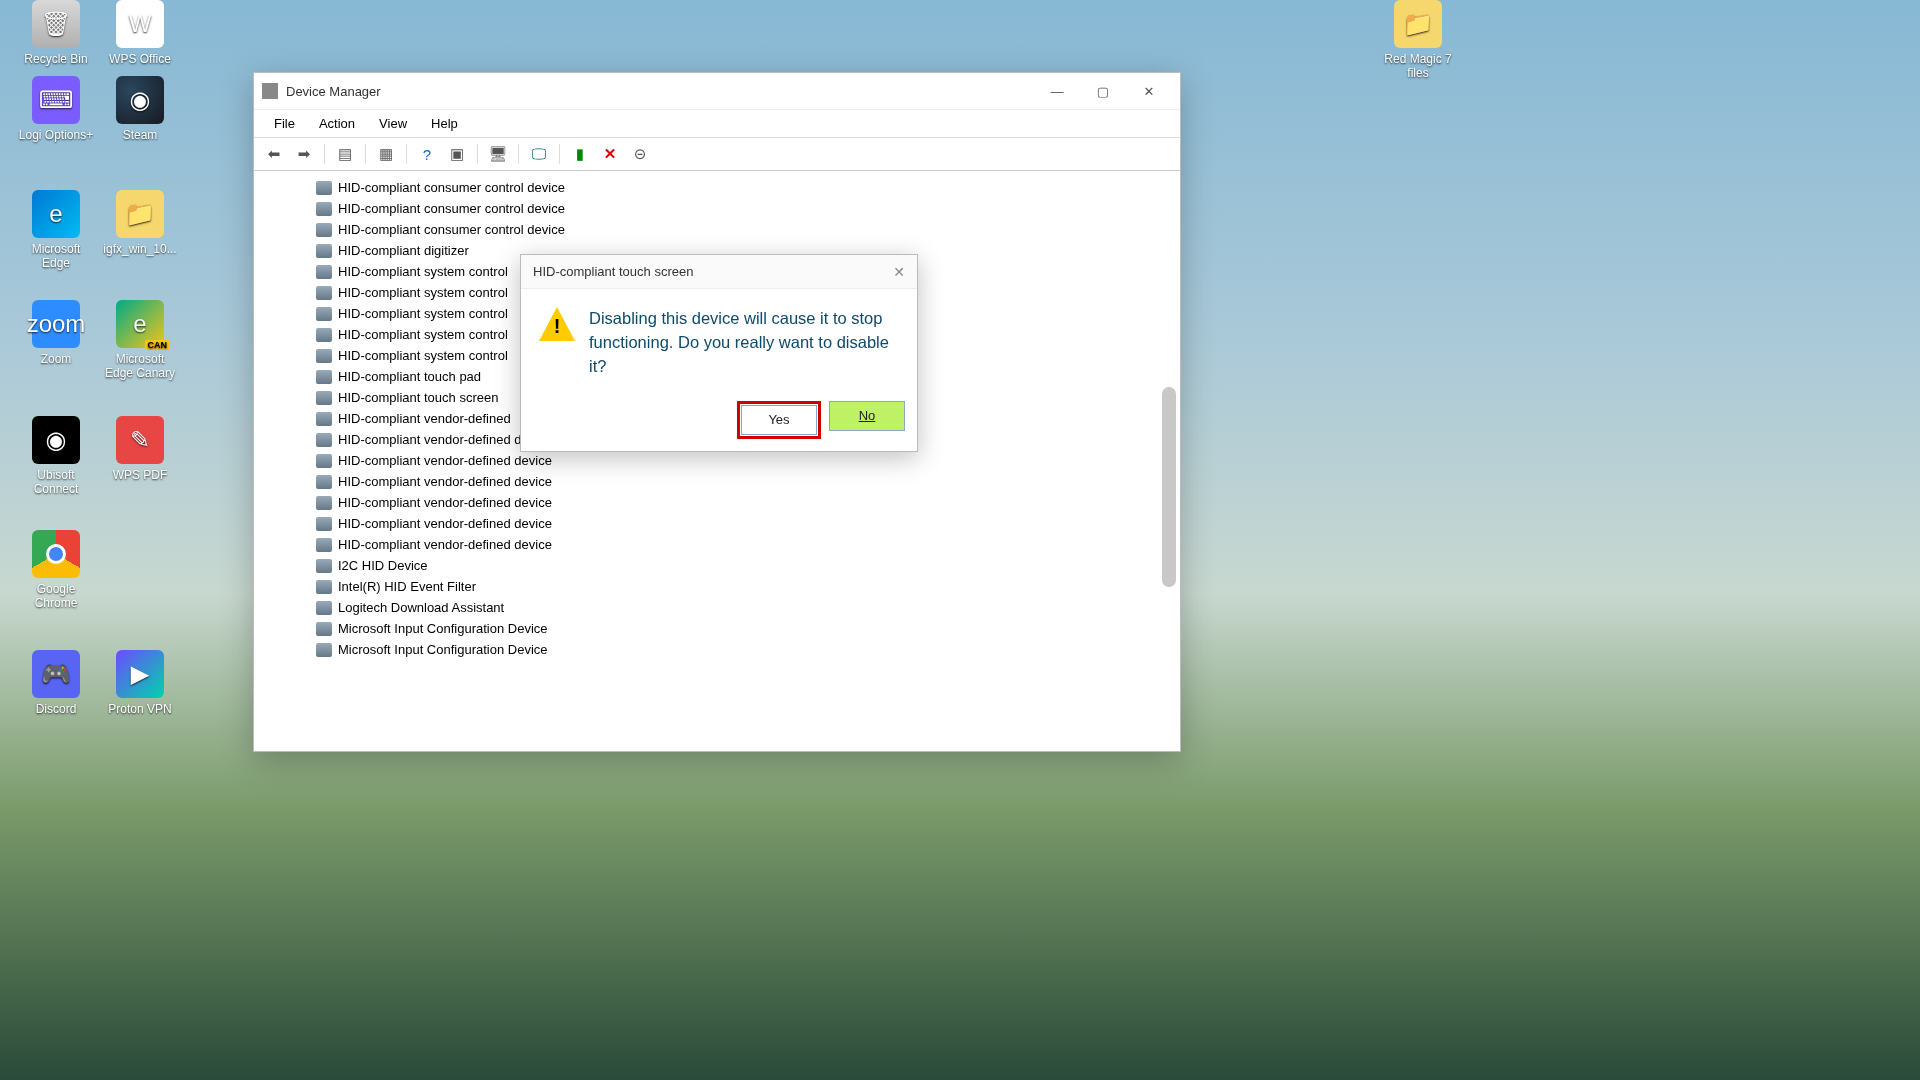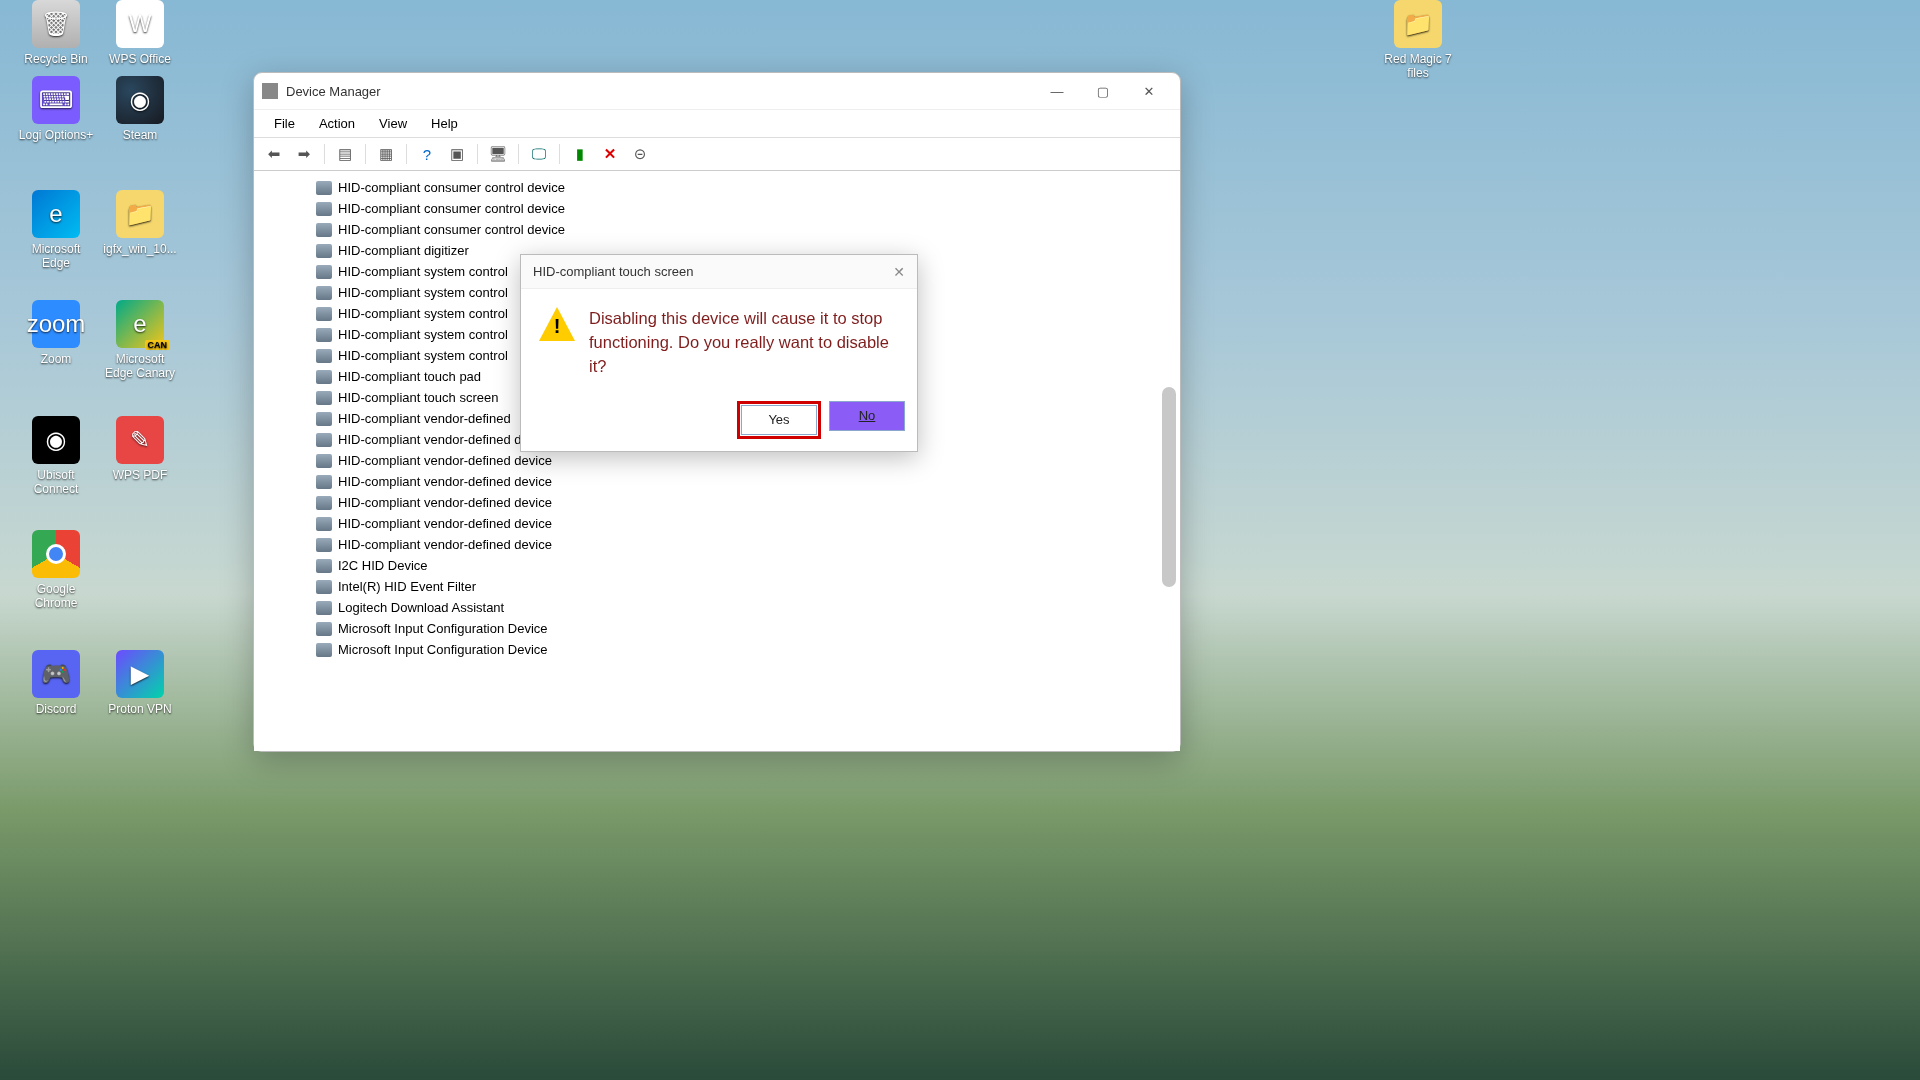--- a/index.html
+++ b/index.html
@@ -25,21 +25,21 @@
 .ico-wpspdf { background: #e84545; }
 .ico-chrome { background: conic-gradient(#ea4335 0 120deg,#fbbc05 120deg 240deg,#34a853 240deg); border-radius: 50%; position: relative; }
 .ico-chrome::after { content: ""; position: absolute; inset: 14px; background: #4285f4; border: 3px solid #fff; border-radius: 50%; }
 .ico-discord { background: #5865f2; border-radius: 50%; }
 .ico-proton { background: linear-gradient(135deg,#6d4aff,#00d4aa); }
 .ico-folder { background: #f5d76e; }
 
 
 .window {
   position: absolute; left: 253px; top: 72px; width: 928px; height: 680px;
-  background: #fff; border: 1px solid #bbb; border-radius: 9px; box-shadow: 0 8px 32px rgba(0,0,0,.25);
+  background: #fff; border: 1px solid #bbb; border-radius: 0; box-shadow: 0 8px 32px rgba(0,0,0,.25);
   display: flex; flex-direction: column;
 }
 .titlebar { height: 36px; display: flex; align-items: center; padding: 0 8px; }
 .titlebar .appico { width: 16px; height: 16px; margin-right: 8px; background: #888; display: inline-block; }
 .titlebar .title { font-size: 13px; color: #333; }
 .titlebar .spacer { flex: 1; }
 .winbtn { width: 46px; height: 32px; display: flex; align-items: center; justify-content: center; color: #555; font-size: 13px; }
 .menubar { height: 28px; display: flex; align-items: center; padding: 0 8px; font-size: 13px; gap: 0; border-top: 1px solid #eee; }
 .menubar .menuitem { padding: 3px 12px; cursor: pointer; }
 .toolbar { height: 34px; display: flex; align-items: center; padding: 0 6px; gap: 2px; border-top: 1px solid #ddd; border-bottom: 1px solid #ccc; }
@@ -55,24 +55,24 @@
   position: absolute; left: 520px; top: 254px; width: 398px; background: #fff;
   border: 1px solid #bbb; box-shadow: 0 6px 24px rgba(0,0,0,.25);
 }
 .dlg-title { height: 34px; display: flex; align-items: center; padding: 0 12px; font-size: 13px; color: #333; background: #fafafa; border-bottom: 1px solid #eee; }
 .dlg-title .spacer { flex: 1; }
 .dlg-close { color: #888; font-size: 14px; }
 .dlg-body { display: flex; padding: 18px 18px 22px 18px; gap: 14px; }
 .warn-ico { width: 36px; height: 34px; flex-shrink: 0; position: relative; }
 .warn-ico::before { content: ""; position: absolute; inset: 0; background: #ffcc00; clip-path: polygon(50% 0, 100% 100%, 0 100%); }
 .warn-ico::after { content: "!"; position: absolute; inset: 0; display: flex; align-items: center; justify-content: center; font-weight: bold; font-size: 20px; color: #000; padding-top: 4px; }
-.dlg-msg { color: #7f1d1d; font-size: 16.5px; line-height: 1.45; }
+.dlg-msg { color: #0c4a6e; font-size: 16.5px; line-height: 1.45; }
 .dlg-btns { display: flex; justify-content: flex-end; gap: 8px; padding: 0 12px 12px 17px; }
 .dlg-btn { min-width: 76px; height: 30px; border: 1px solid #8aa8cc; background: #fff; font-size: 13px; color: #222; display: flex; align-items: center; justify-content: center; cursor: pointer; }
-.dlg-btn.no { background: #8b5cf6; text-decoration: underline; }
+.dlg-btn.no { background: #bef264; text-decoration: underline; }
 .yes-highlight { border: 3px solid #d00000; padding: 1px; display: inline-flex; }
 </style>
 </head>
 <body>
 
 <div class="desktop">
   <div class="desktop-icon" style="left:16px;top:0">
       <div class="ico ico-bin">🗑</div>
       <div>Recycle Bin</div>
     </div>

